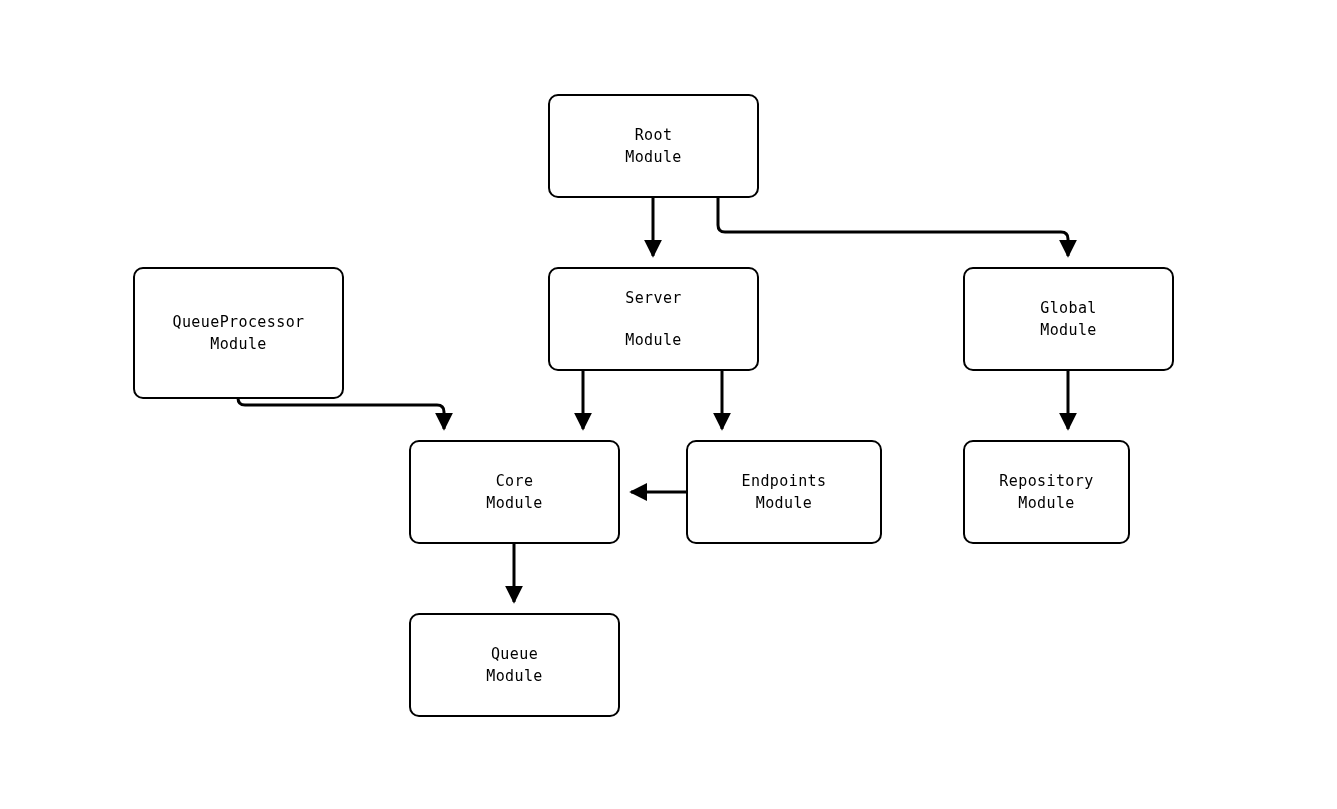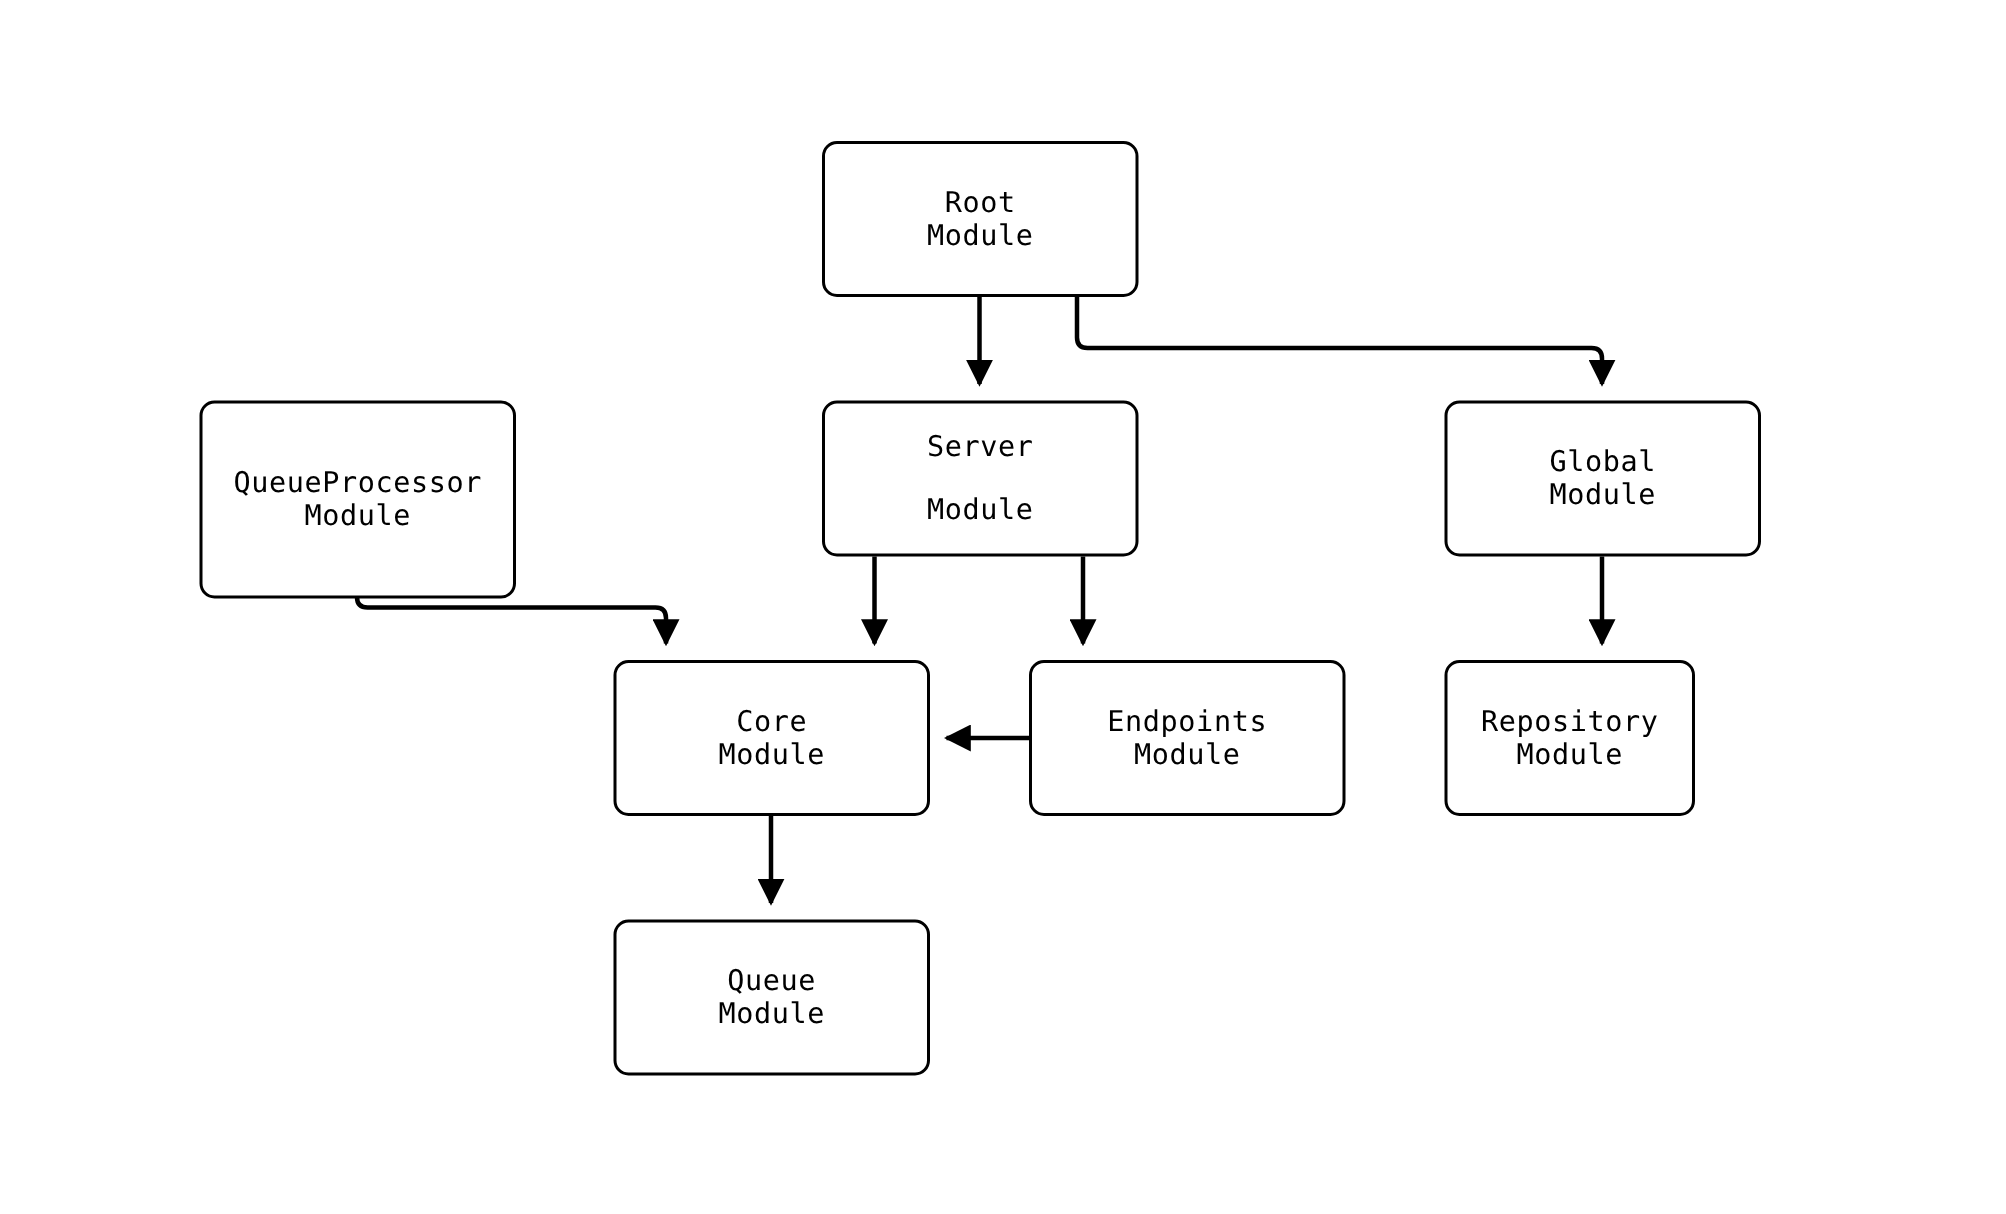--- a/index.html
+++ b/index.html
@@ -31,21 +31,21 @@
     box-sizing: border-box;
     background: #ffffff;
     border: 2.5px solid #000000;
     border-radius: 10px;
     display: flex;
     flex-direction: column;
     align-items: center;
     justify-content: center;
     text-align: center;
     color: #000000;
-    font-size: 19px;
+    font-size: 15px;
     line-height: 22px;
     letter-spacing: 0.4px;
     z-index: 2;
   }
   .node-line {
     display: block;
     white-space: pre;
   }
 </style>
 </head>
@@ -111,21 +111,21 @@
   <div class="node" style="left:963px; top:267px; width:211px; height:104px;text-align:right;">
     <span class="node-line">Global</span>
     <span class="node-line">Module</span>
   </div>
 
   <div class="node" style="left:409px; top:440px; width:211px; height:104px;text-align:center;">
     <span class="node-line">Core</span>
     <span class="node-line">Module</span>
   </div>
 
-  <div class="node" style="left:686px; top:440px; width:211px; height:104px;">
+  <div class="node" style="left:686px; top:440px; width:196px; height:104px;">
     <span class="node-line">Endpoints</span>
     <span class="node-line">Module</span>
   </div>
 
   <div class="node" style="left:963px; top:440px; width:167px; height:104px;">
     <span class="node-line">Repository</span>
     <span class="node-line">Module</span>
   </div>
 
   <div class="node" style="left:409px; top:613px; width:211px; height:104px;">

